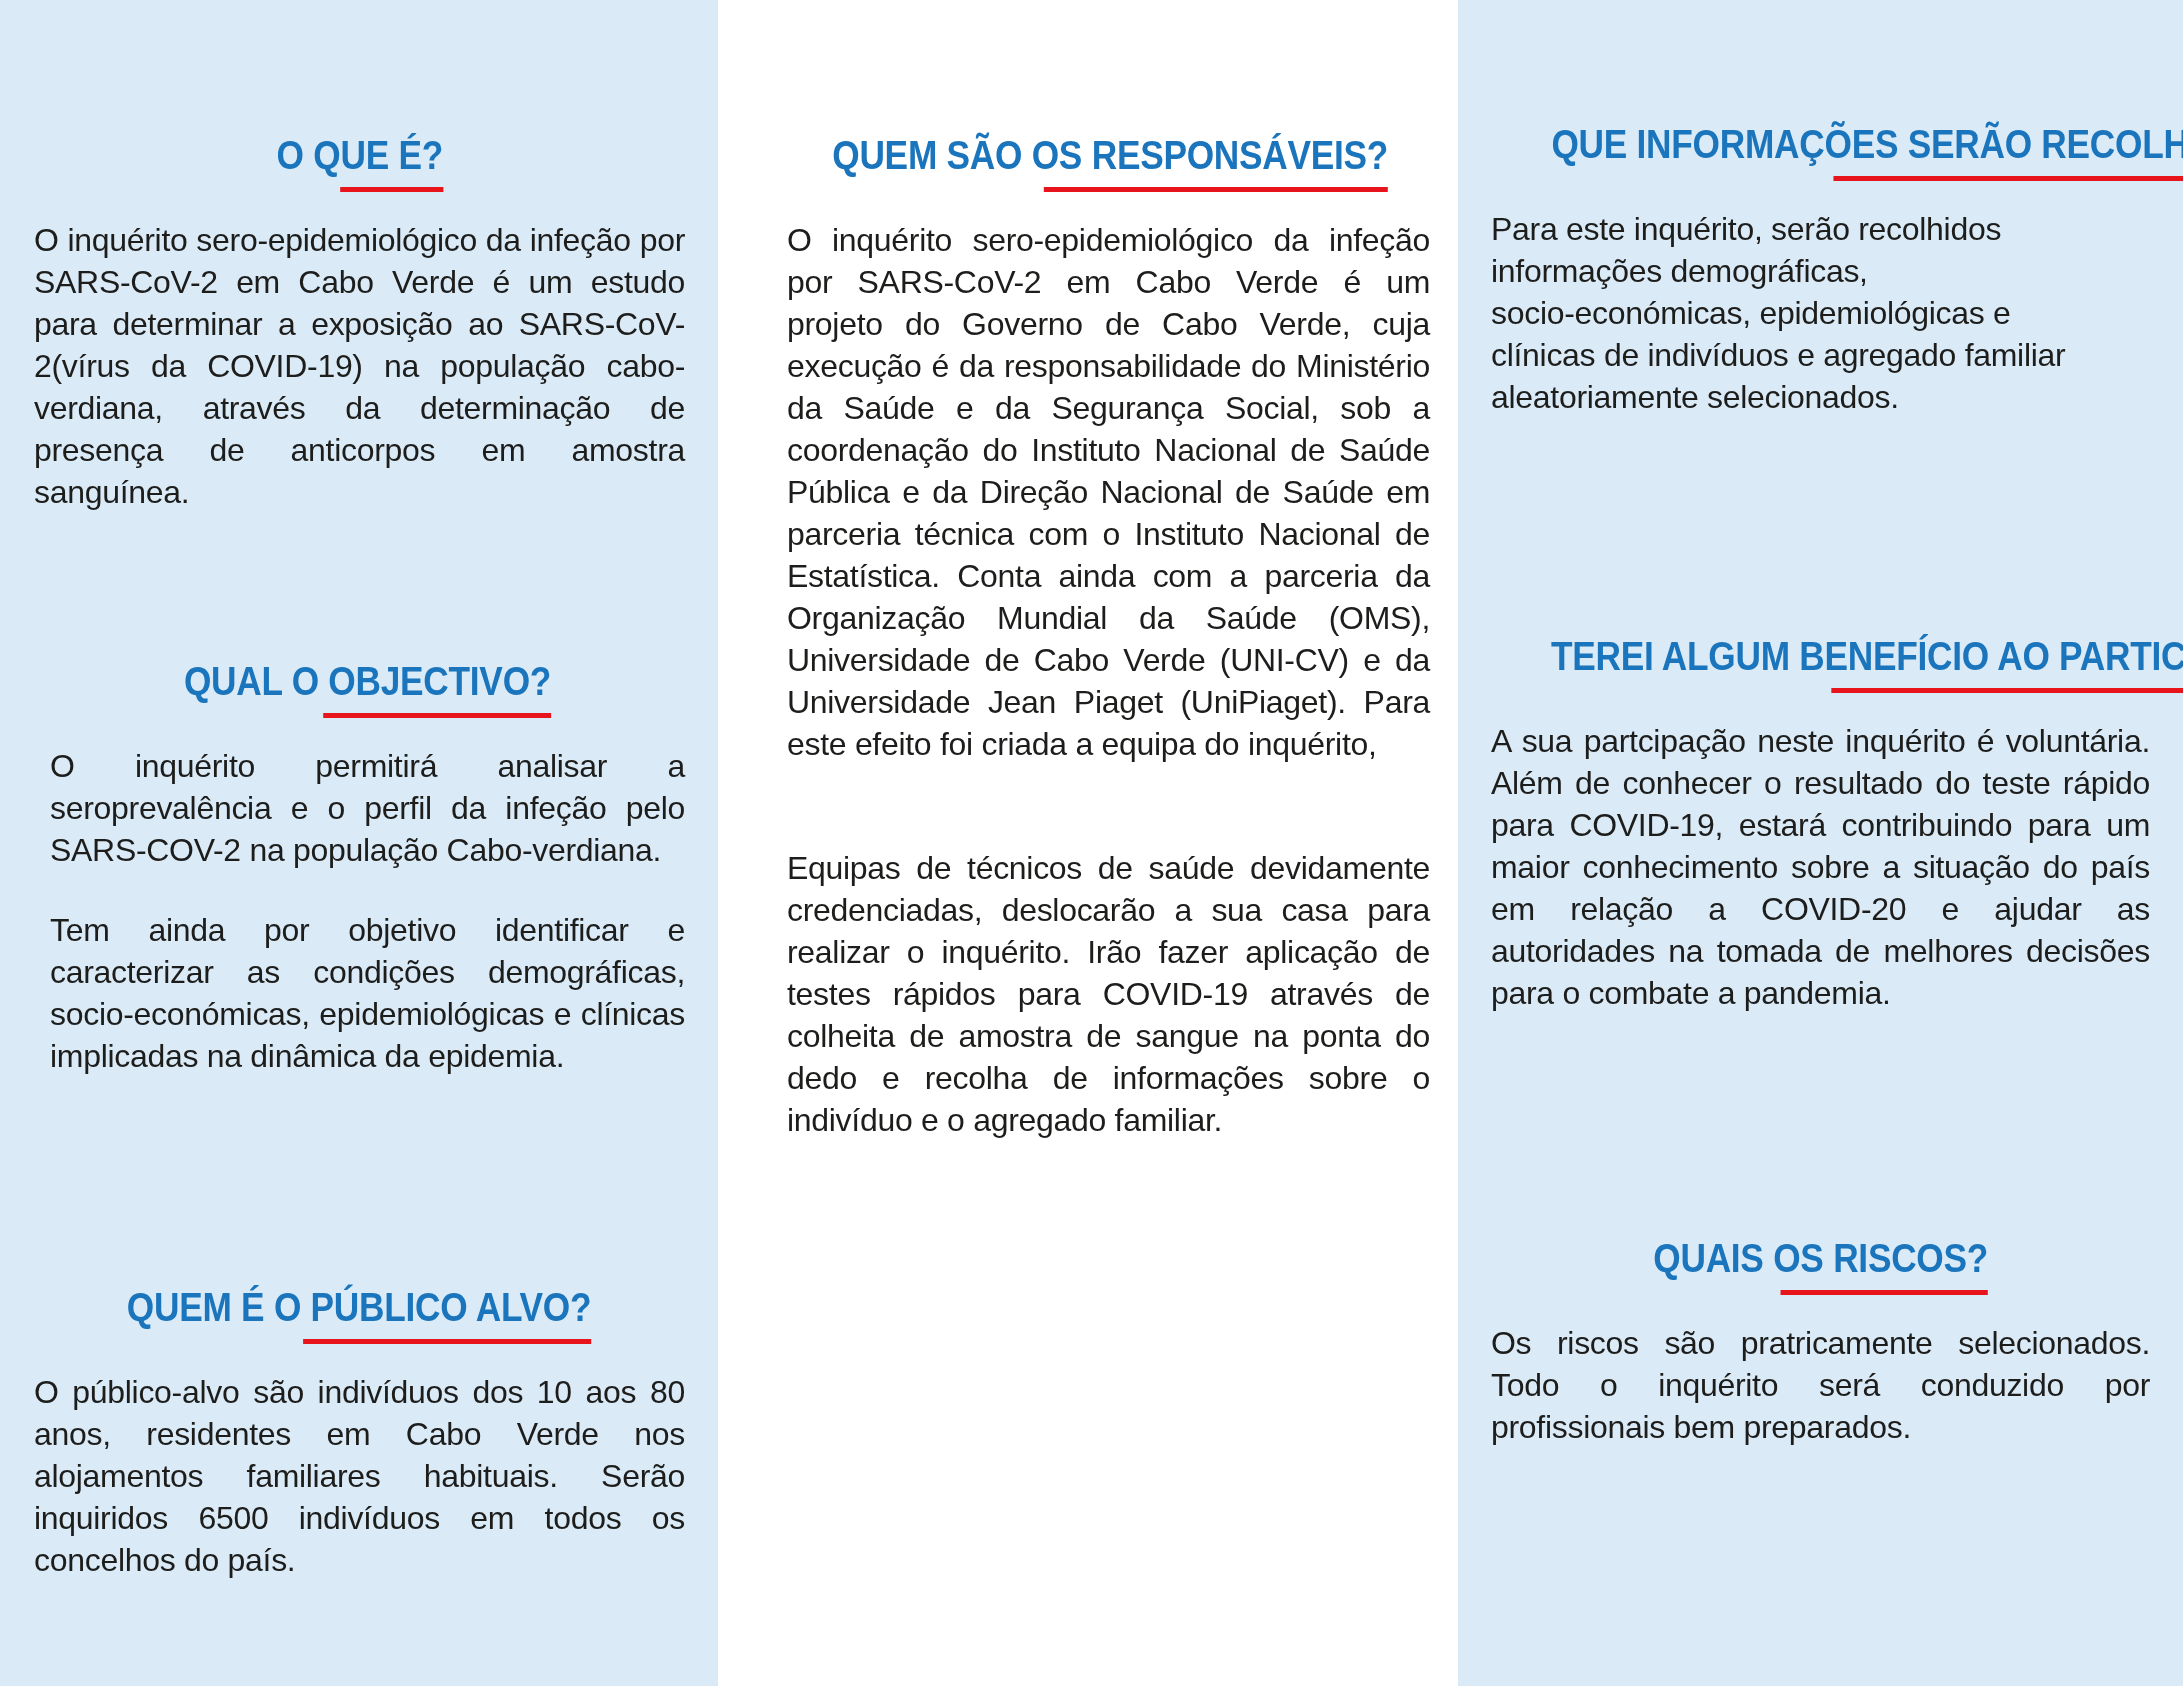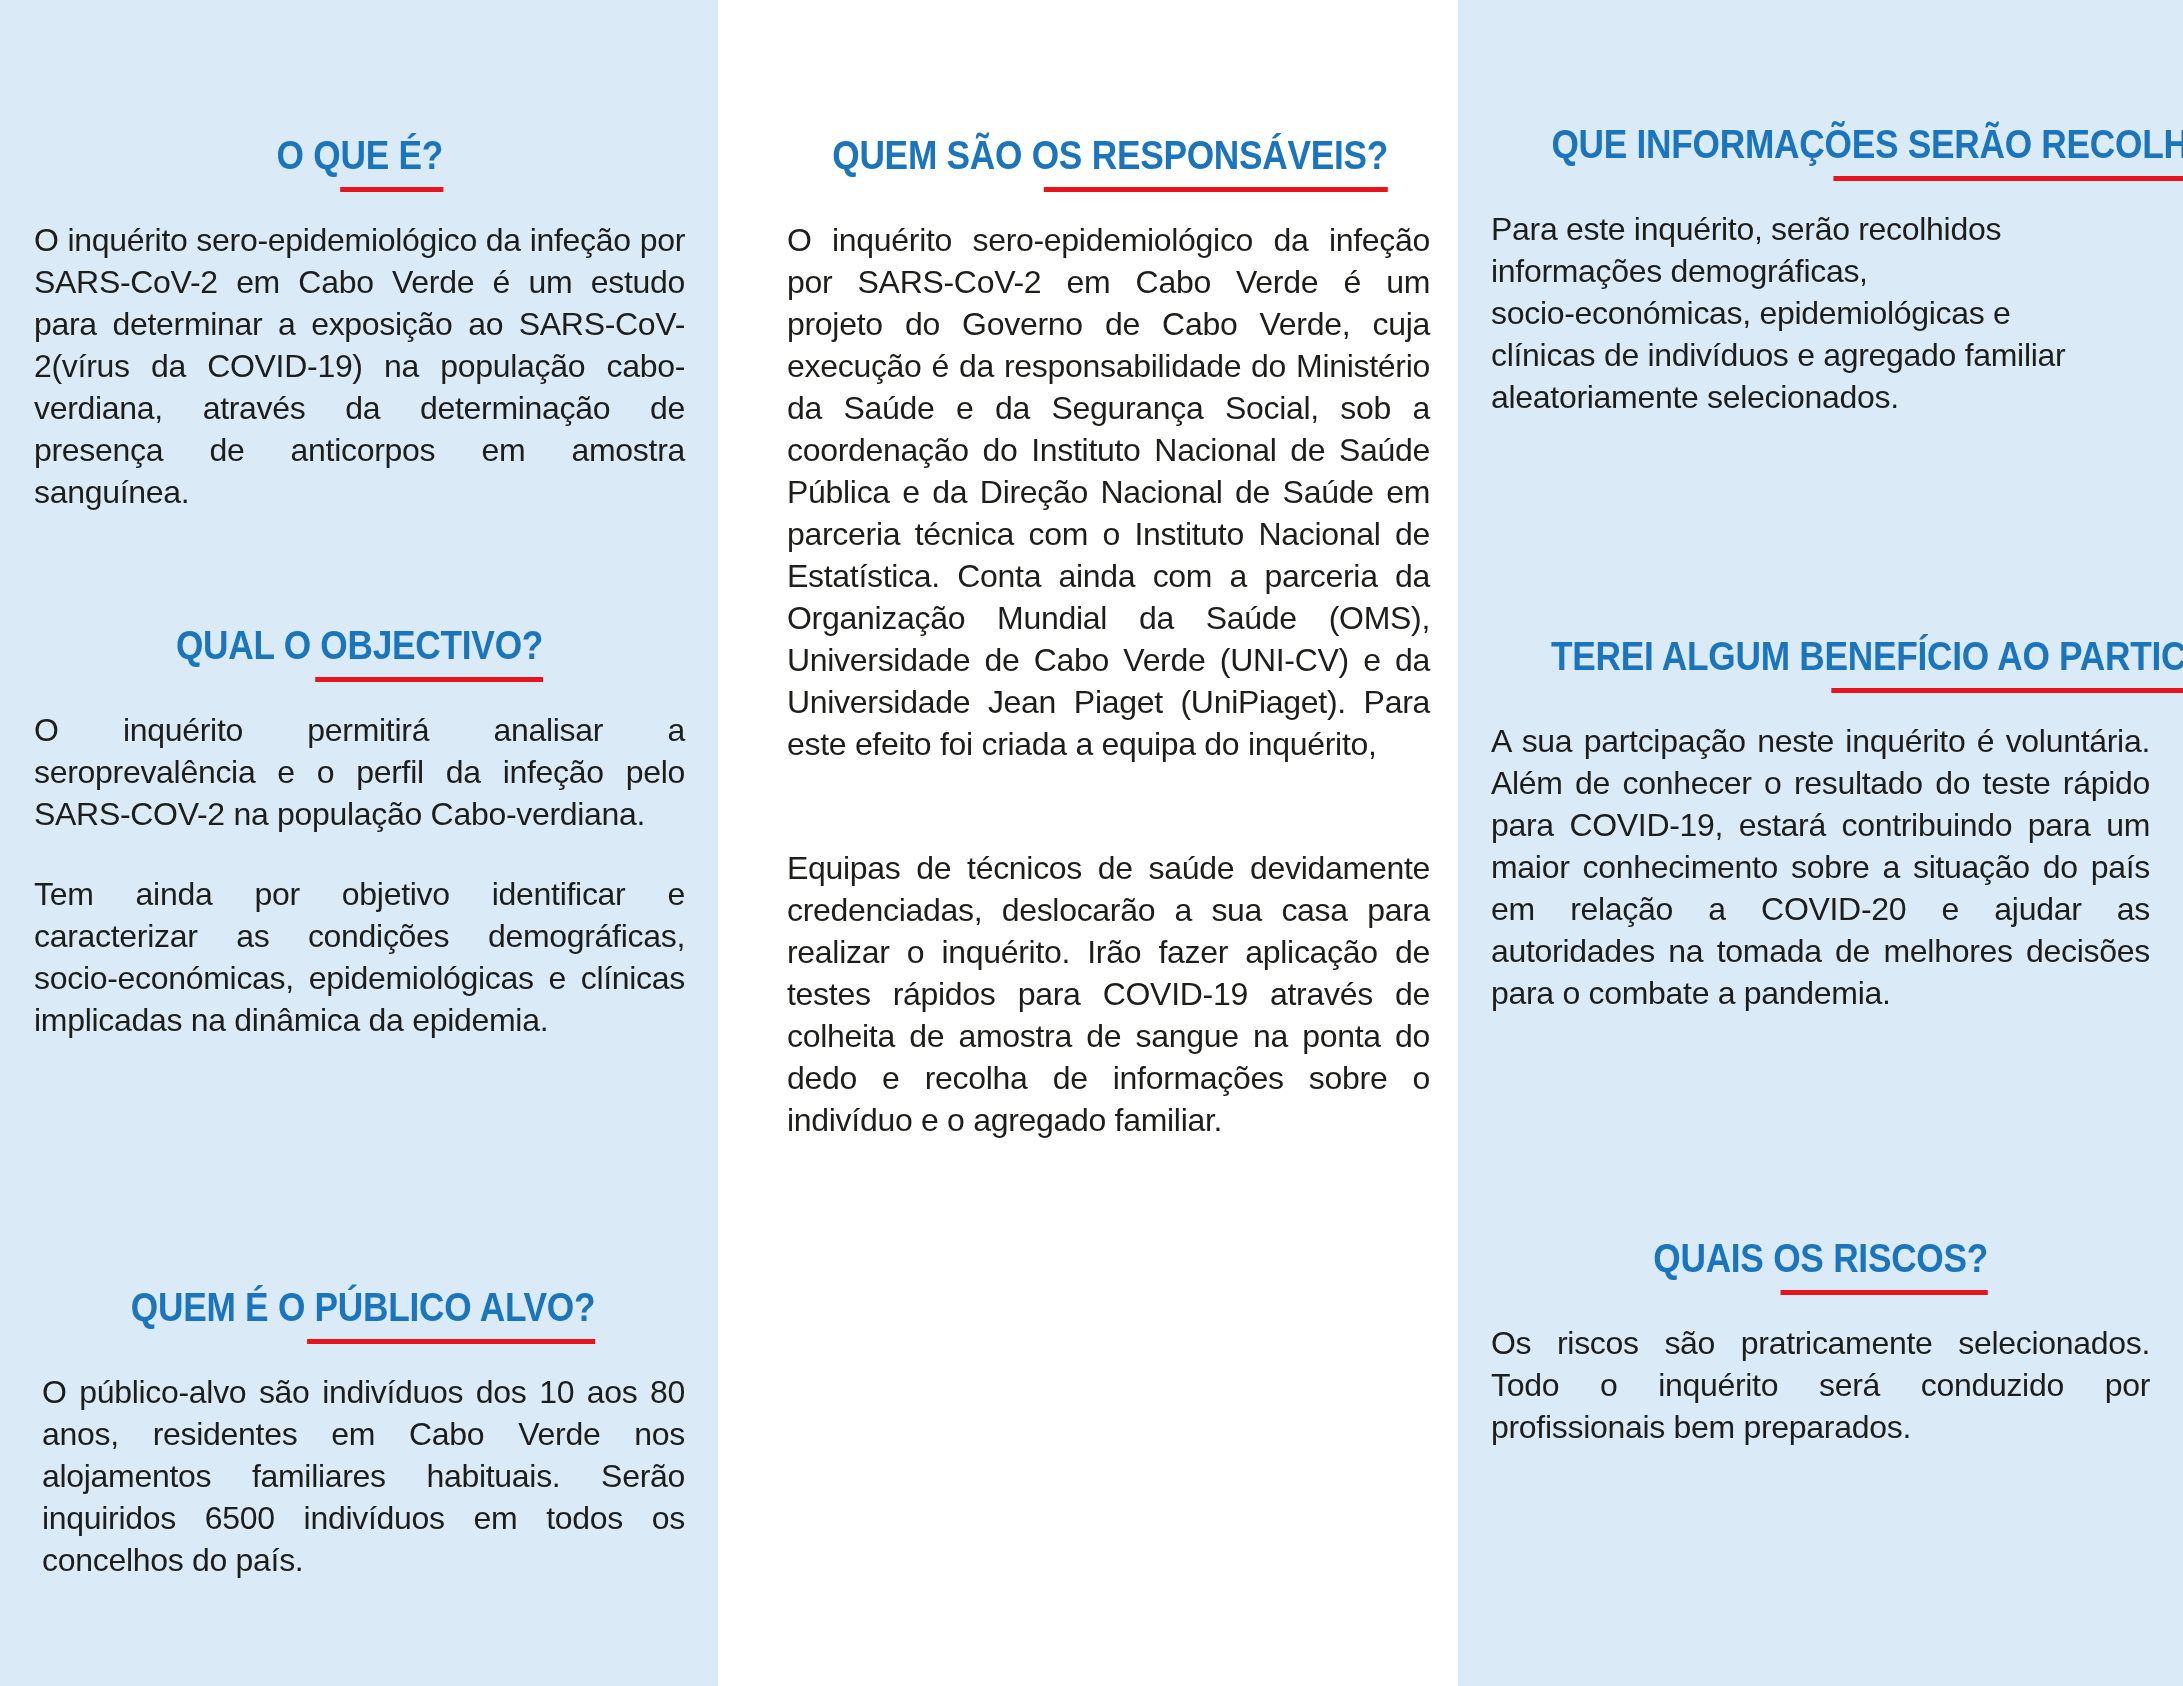--- a/index.html
+++ b/index.html
@@ -22,21 +22,21 @@
   .panel-white{background:#ffffff;}
   #panel-left{left:0;width:718px;}
   #panel-middle{left:718px;width:740px;}
   #panel-right{left:1458px;width:725px;}
 
   .sec{position:absolute;left:34px;right:33px;}
   #panel-middle .sec{left:41px;right:28px;margin-left:28px;}
   #panel-right .sec{left:33px;right:33px;}
 
   
-  .pos-l1{top:131px;}  .pos-l2{top:621px;}  .pos-l3{top:1283px;margin-left:8px;}
+  .pos-l1{top:131px;}  .pos-l2{top:657px;margin-left:16px;}  .pos-l3{top:1283px;}
   .pos-m1{top:131px;}  .pos-m2{top:847px;} .pos-m3{top:1350px;}
   .pos-r1{top:120px;}  .pos-r2{top:632px;}  .pos-r3{top:1234px;}
 
   .sec-heading{
     text-align:center;
     margin:0 0 26.5px 0;
   }
   .ht{
     display:inline-block;
     white-space:nowrap;

